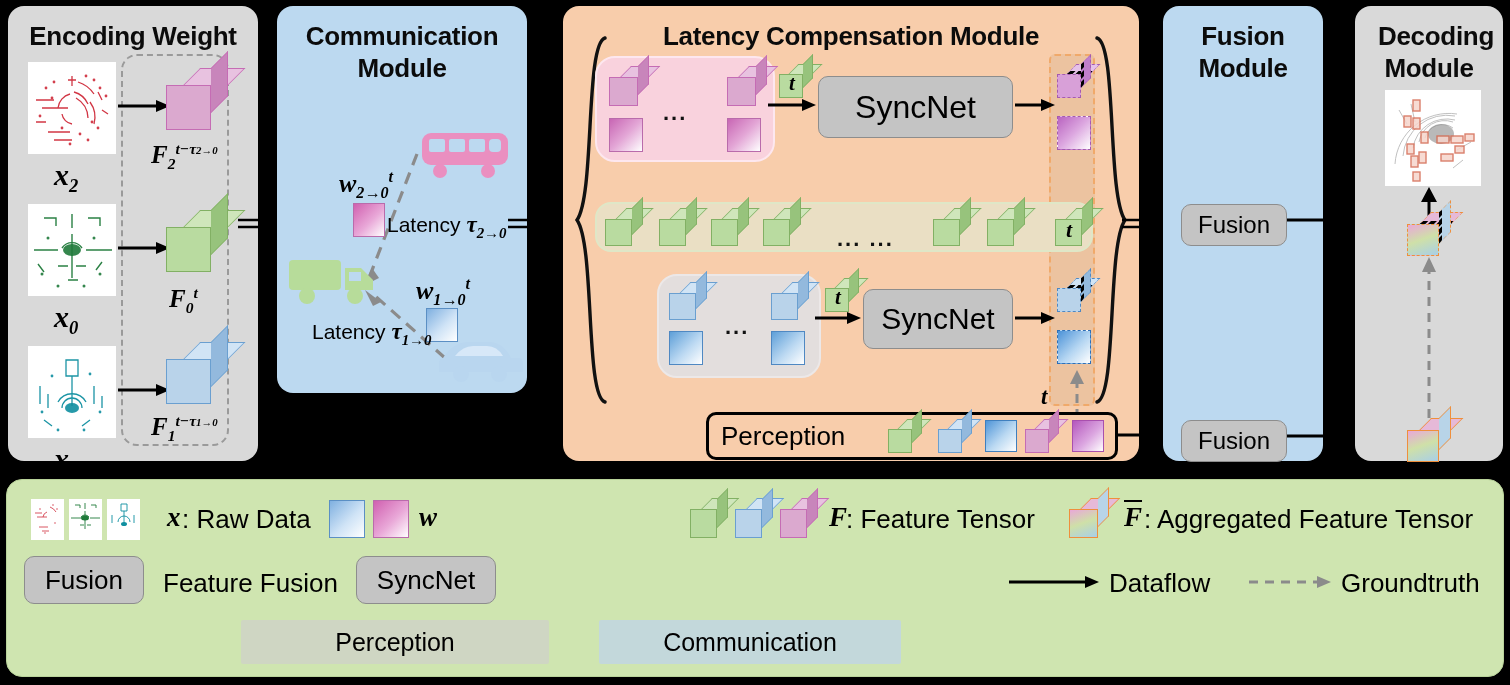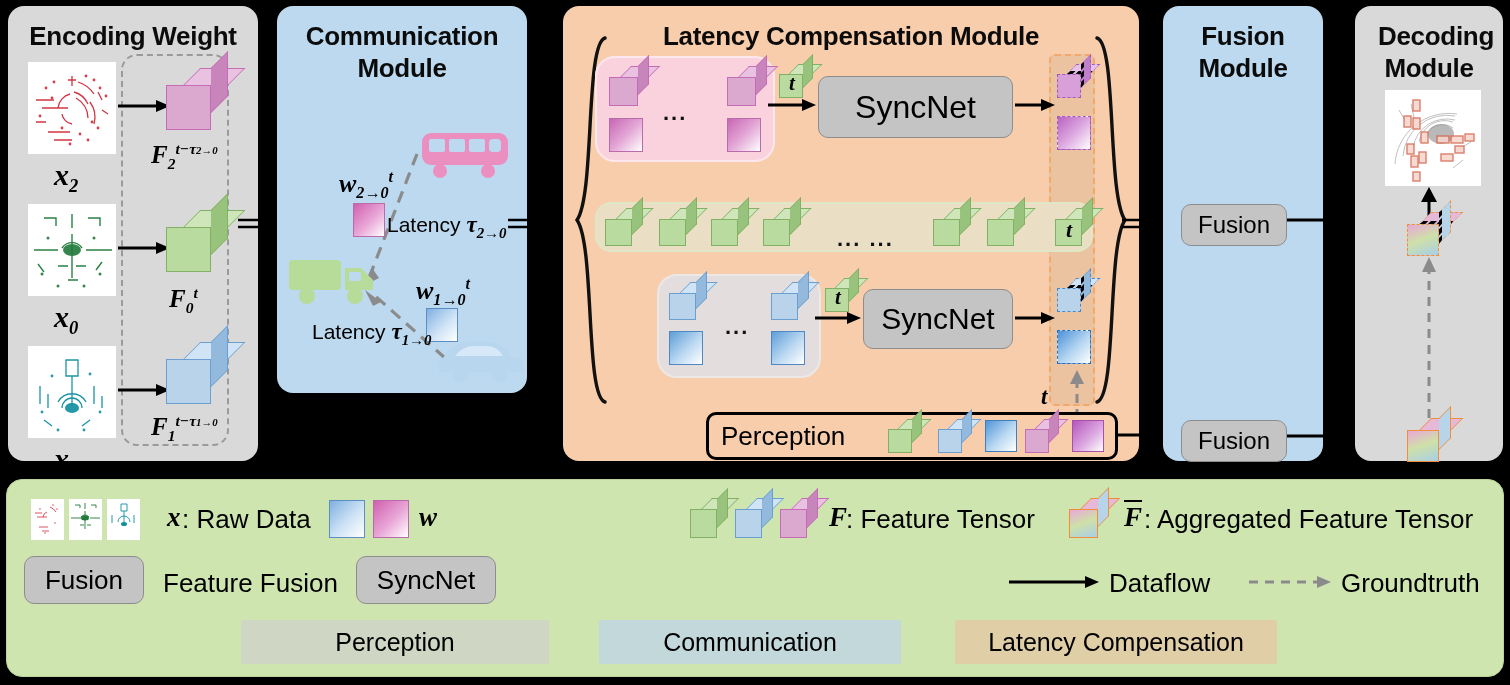--- a/index.html
+++ b/index.html
@@ -608,16 +608,15 @@
     </svg>
     <div class="lbl" style="left:1102px;top:88px;font-size:26px;">Dataflow</div>
     <svg style="position:absolute;left:1242px;top:94px;" width="84" height="16">
       <line x1="0" y1="8" x2="68" y2="8" stroke="#8b8b8b" stroke-width="3" stroke-dasharray="9 7"></line>
       <polygon points="68,2 82,8 68,14" fill="#8b8b8b"></polygon>
     </svg>
     <div class="lbl" style="left:1334px;top:88px;font-size:26px;">Groundtruth</div>
 
     <div class="chip" style="left:234px;top:140px;width:308px;height:44px;background:#cfd6c3;font-size:25px;">Perception</div>
     <div class="chip" style="left:592px;top:140px;width:302px;height:44px;background:#c3d8db;font-size:25px;">Communication</div>
-    <div class="chip" style="left:948px;top:140px;width:322px;height:44px;background:#e0cfa6;font-size:25px;">Latency Compensation</div>
   </div>
 
 </div>
 
 </body></html>

